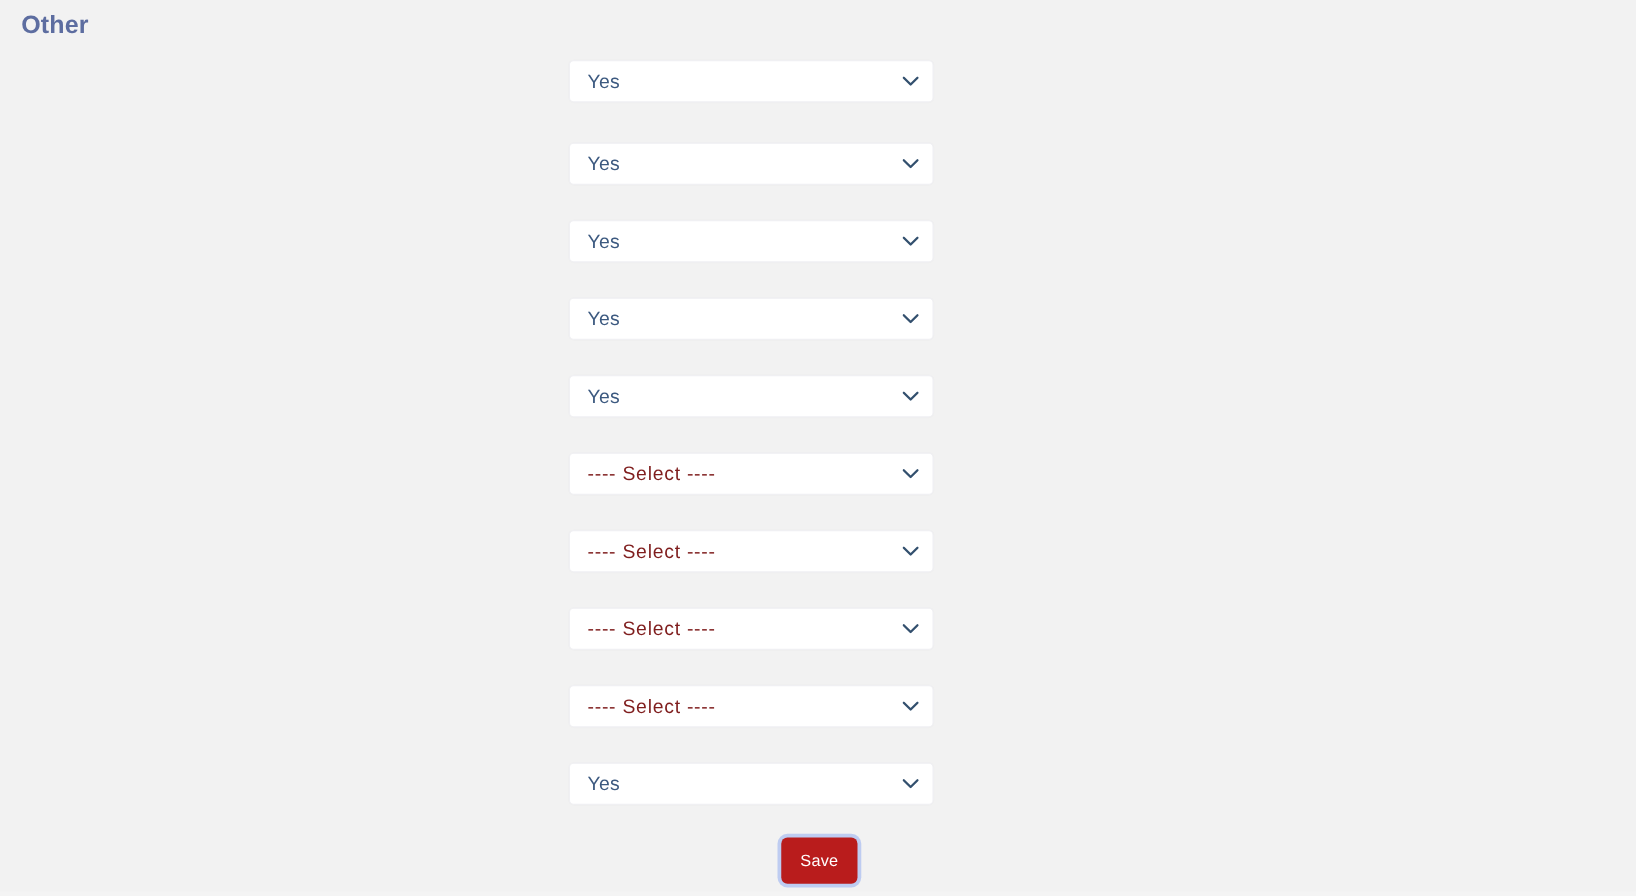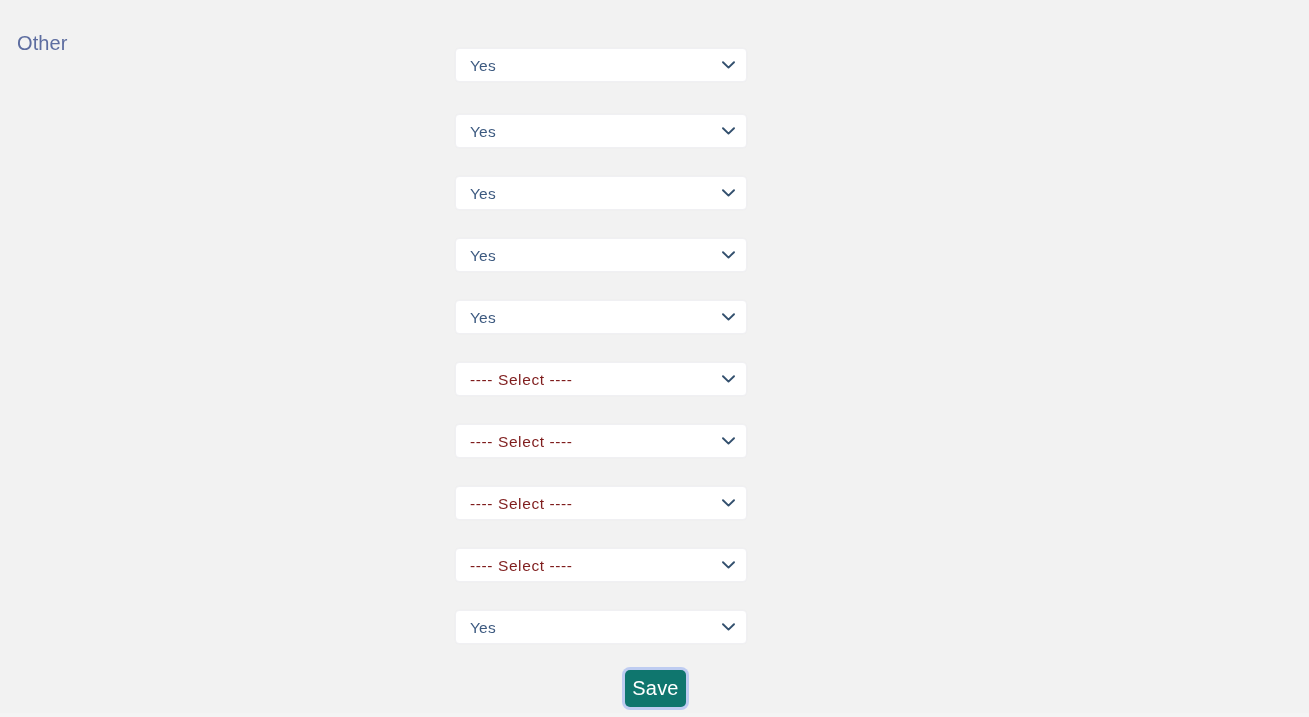--- a/index.html
+++ b/index.html
@@ -21,25 +21,24 @@
     height: 717px;
     background: #f2f2f2;
   }
 
   #section-title {
     position: absolute;
     left: 17px;
     top: 6px;
     font-size: 20px;
     line-height: 28px;
-    font-weight: 400;
+    font-weight: 700;
     color: #5d6da0;
     letter-spacing: 0.1px;
     white-space: nowrap;
-    margin-top: 23px;
   }
 
   .form-rows {
     position: absolute;
     left: 0;
     top: 0;
     width: 1309px;
   }
 
   .form-row {
@@ -102,26 +101,26 @@
     width: 13px;
     height: 8px;
   }
 
   #save-button {
     position: absolute;
     left: 625px;
     top: 670px;
     width: 61px;
     height: 37px;
-    background: #0f766e;
+    background: #b91c1c;
     border: none;
     border-radius: 5px;
     box-shadow: 0 0 0 3px rgba(58,109,240,0.28);
     color: #ffffff;
-    font-size: 20px;
+    font-size: 13px;
     font-family: "Liberation Sans", sans-serif;
     letter-spacing: 0.2px;
     cursor: pointer;
     padding: 0;
   }
 
   #bottom-strip {
     position: absolute;
     left: 0;
     bottom: 0;

